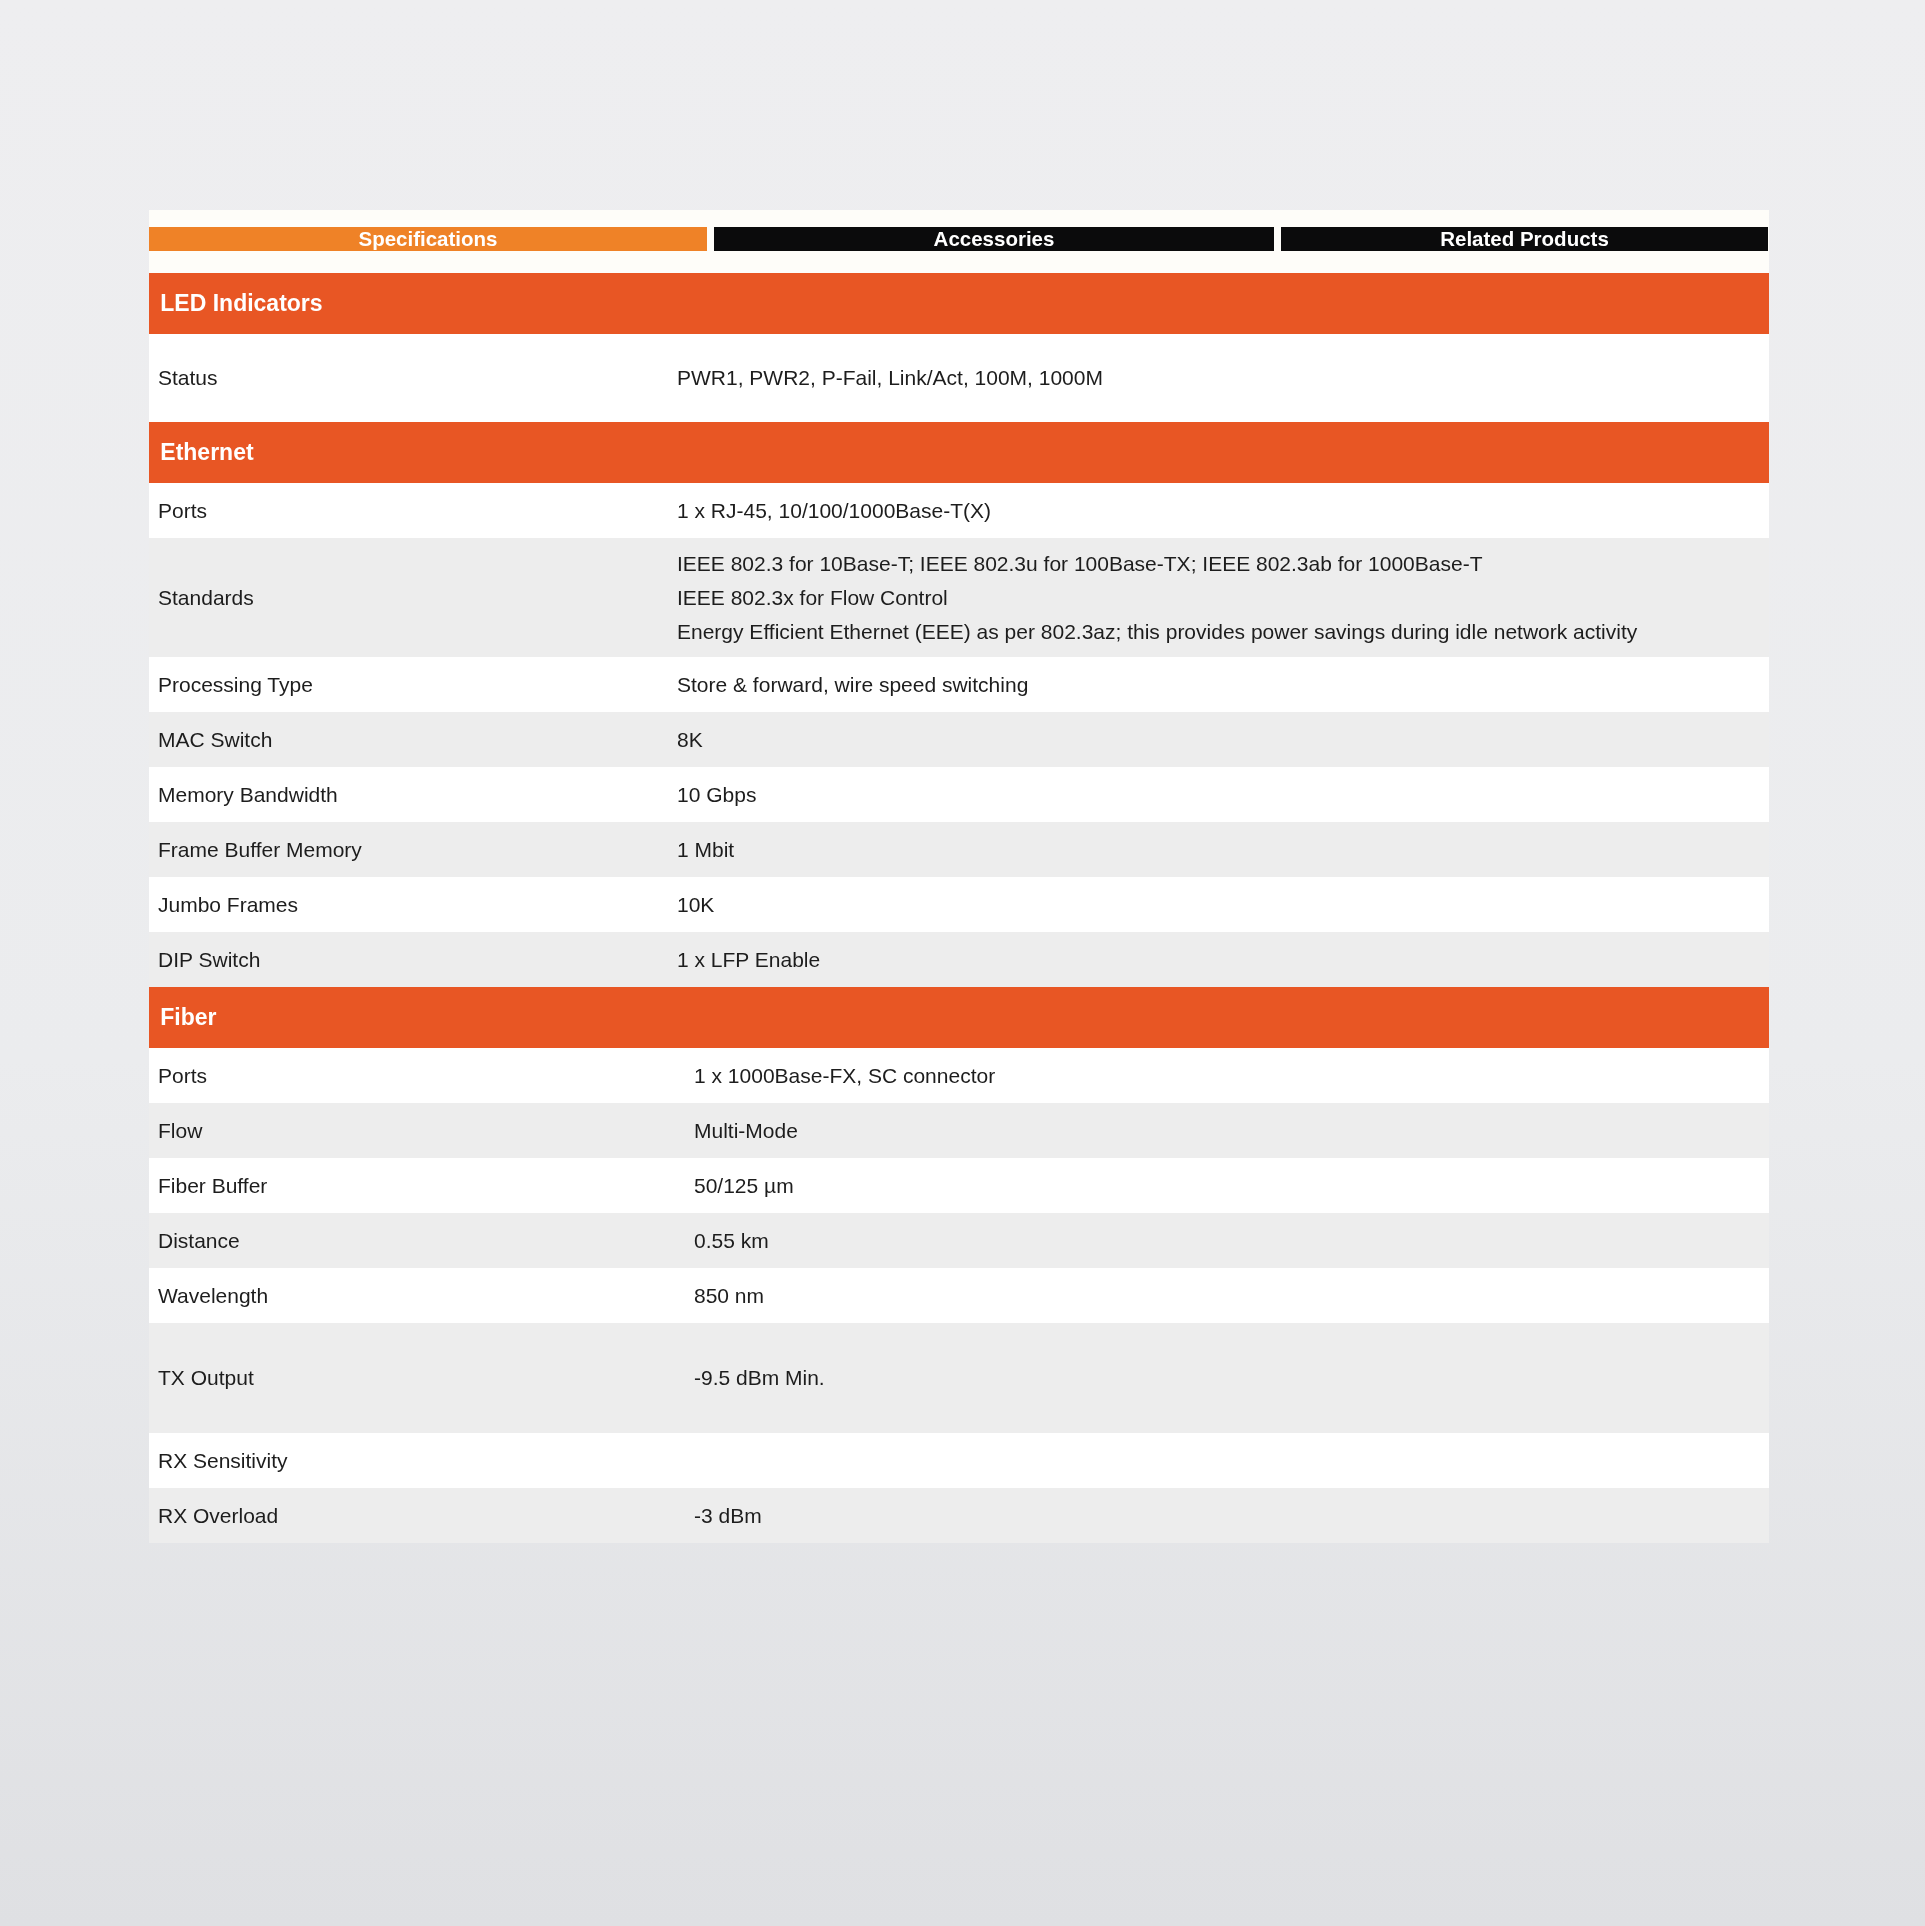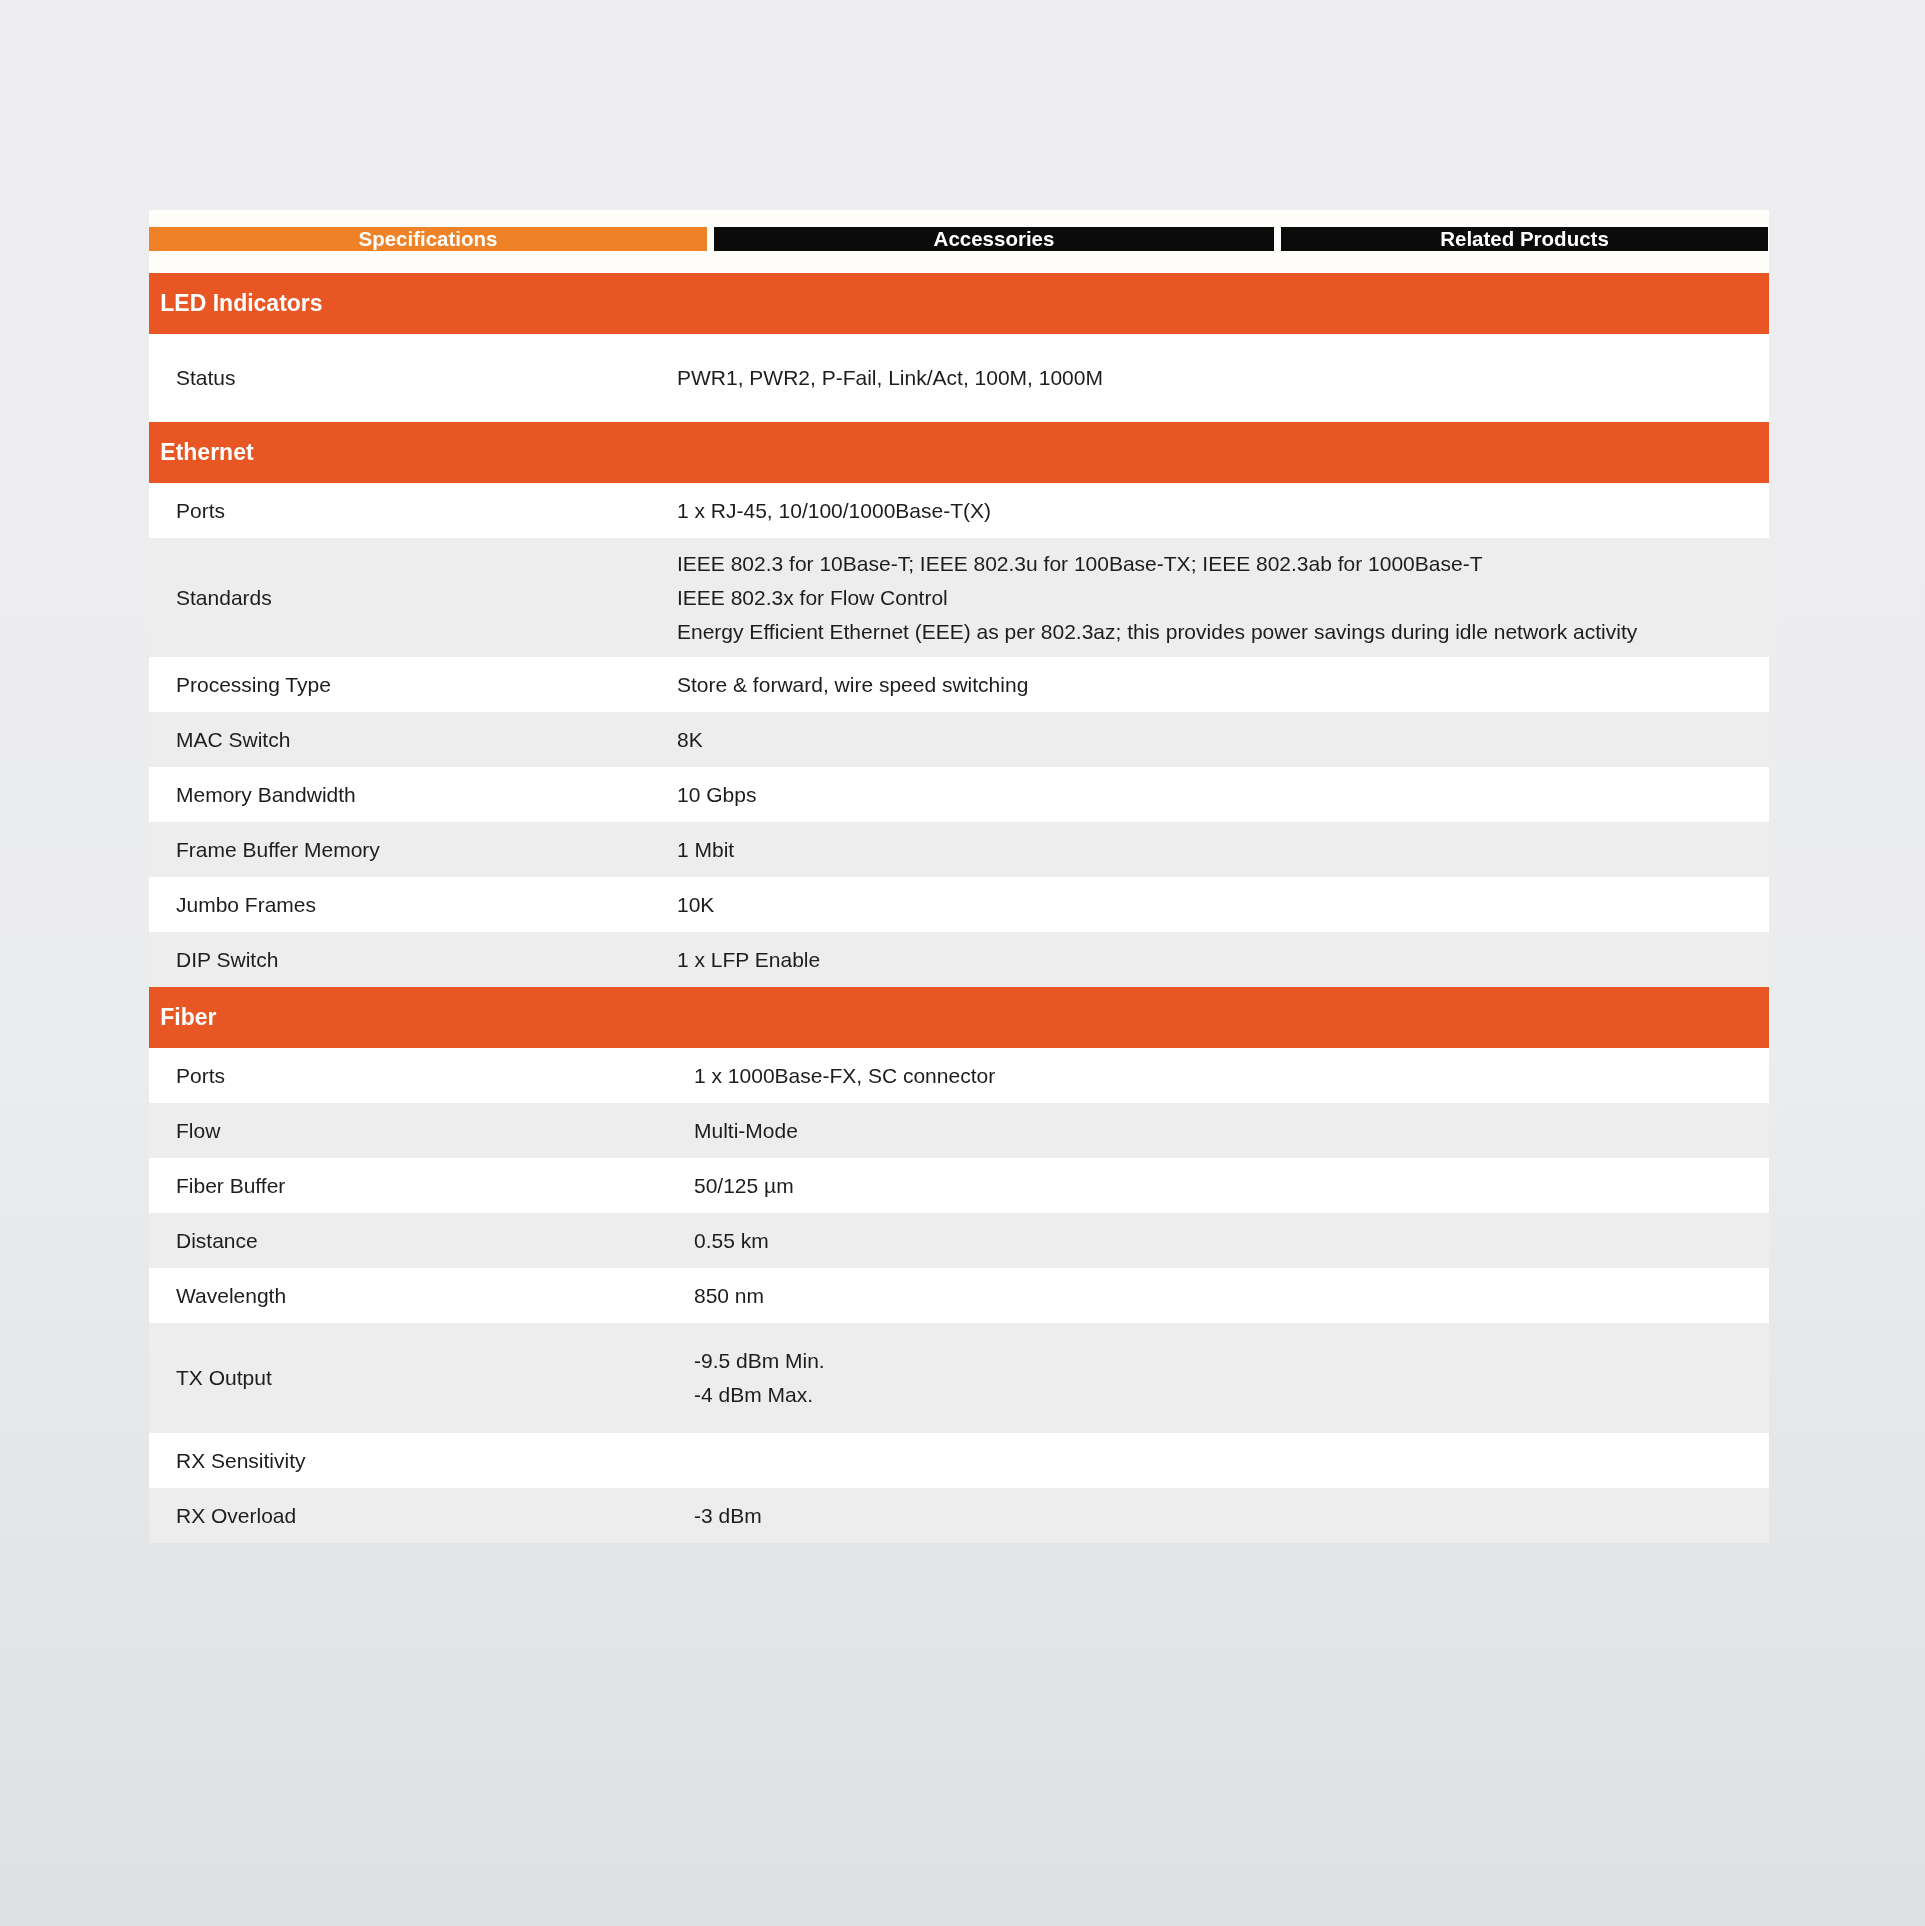--- a/index.html
+++ b/index.html
@@ -52,21 +52,21 @@
     font-size:21px;
     line-height:34px;
   }
   .spec-row.alt{background:#EDEDED;}
   .spec-row.row-status{min-height:88px;}
   .spec-row.row-tx-output{min-height:110px;}
   .spec-row.row-standards{padding:8.5px 0;}
   .row-label{
     flex:0 0 var(--labelw);
     box-sizing:border-box;
-    padding-left:27px;
+    padding-left:9px;
     align-self:center;
   }
   .row-value{
     flex:1 1 auto;
     padding-right:42px;
   }
 </style>
 </head>
 <body>
 
@@ -168,21 +168,20 @@
         <div class="spec-row row-wavelength">
           <div class="row-label">Wavelength</div>
           <div class="row-value">
             <div>850 nm</div>
           </div>
         </div>
         <div class="spec-row row-tx-output alt">
           <div class="row-label">TX Output</div>
           <div class="row-value">
             <div>-9.5 dBm Min.</div>
-            <div>-4 dBm Max.</div>
           </div>
         </div>
         <div class="spec-row row-rx-sensitivity">
           <div class="row-label">RX Sensitivity</div>
         </div>
         <div class="spec-row row-rx-overload alt">
           <div class="row-label">RX Overload</div>
           <div class="row-value">
             <div>-3 dBm</div>
           </div>

